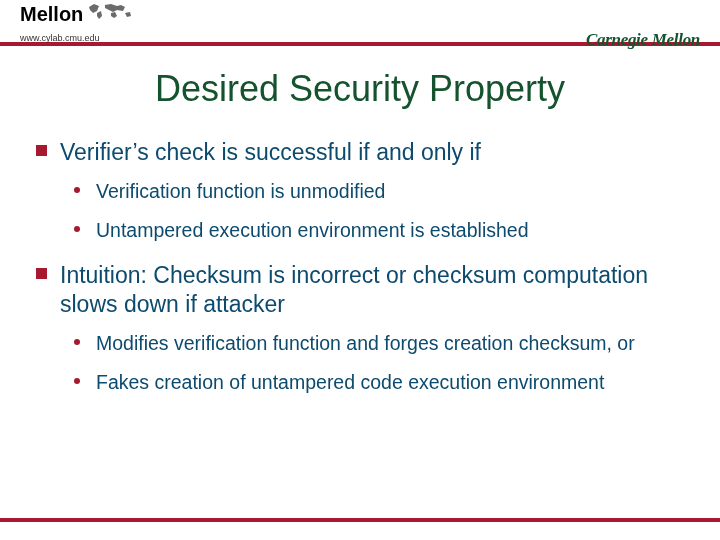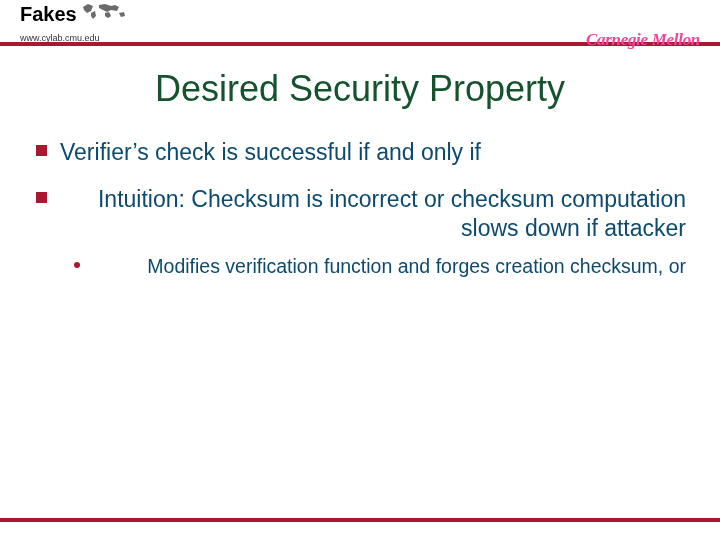--- a/index.html
+++ b/index.html
@@ -40,21 +40,21 @@
   .cylab-url {
     font-size: 9px;
     color: #333;
     margin-top: 10px;
   }
   .cmu-logo {
     font-family: Georgia, 'Times New Roman', serif;
     font-weight: bold;
     font-style: italic;
     font-size: 17px;
-    color: #ec4899;
+    color: #14532d;
     letter-spacing: -0.3px;
     margin-top: 36px;
   }
   .hr-top {
     height: 4px;
     background: #a61930;
     margin: 0;
   }
   .hr-bottom {
     position: absolute;
@@ -112,29 +112,29 @@
   ul.level2 > li::before {
     content: "";
     position: absolute;
     left: 0;
     top: 8px;
     width: 6px;
     height: 6px;
     background: #a61930;
     border-radius: 50%;
   }
-  .li-spacer { margin-top: 18px; text-align: right; }
+  .li-spacer { margin-top: 18px; }
 </style>
 </head>
 <body>
 
 <div class="header">
   <div class="cylab-block">
     <div class="cylab-logo">
-      <span class="cylab-text">Fakes</span>
+      <span class="cylab-text">Mellon</span>
       <svg class="cylab-map" viewBox="0 0 46 20">
         <g fill="#6b6b6b">
           <path d="M2 6 L7 3 L12 5 L10 10 L6 12 L3 9 Z"></path>
           <path d="M10 12 L14 10 L15 15 L12 18 L10 15 Z"></path>
           <path d="M18 4 L24 3 L30 5 L34 4 L38 6 L36 10 L30 9 L26 11 L22 9 L18 7 Z"></path>
           <path d="M24 12 L28 11 L30 15 L27 17 L24 15 Z"></path>
           <path d="M38 12 L43 11 L44 15 L40 16 Z"></path>
         </g>
       </svg>
     </div>
@@ -144,25 +144,36 @@
 </div>
 
 <div class="hr-top"></div>
 
 <h1 class="slide-title">Desired Security Property</h1>
 
 <div class="content">
   <ul class="level1">
     <li>
       <span>Verifier’s check is successful if and only if</span>
+      <ul class="level2">
+        <li>
+          <span>Verification function is unmodified</span>
+        </li>
+        <li>
+          <span>Untampered execution environment is established</span>
+        </li>
+      </ul>
     </li>
     <li class="li-spacer">
       <span>Intuition: Checksum is incorrect or checksum computation slows down if attacker</span>
       <ul class="level2">
         <li>
           <span>Modifies verification function and forges creation checksum, or</span>
+        </li>
+        <li>
+          <span>Fakes creation of untampered code execution environment</span>
         </li>
       </ul>
     </li>
   </ul>
 </div>
 
 <div class="hr-bottom"></div>
 
 </body></html>

